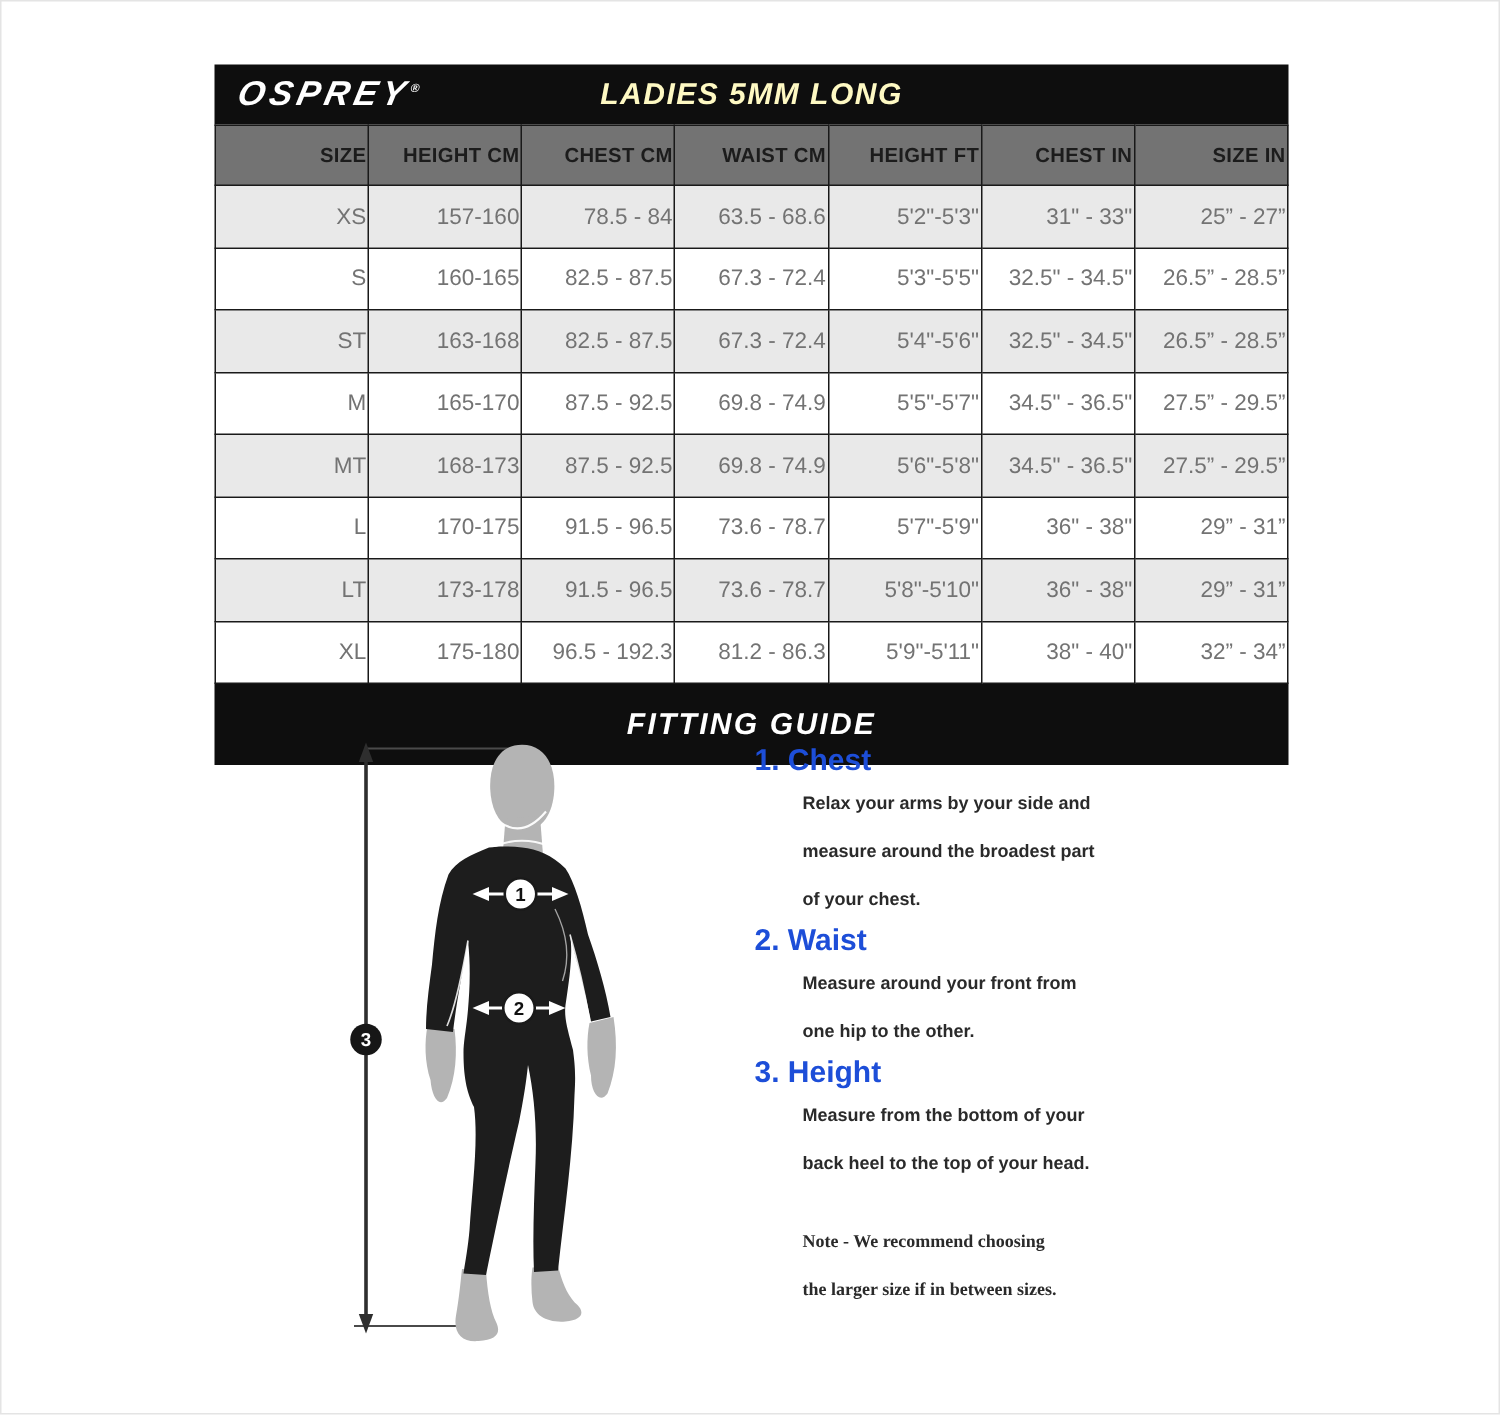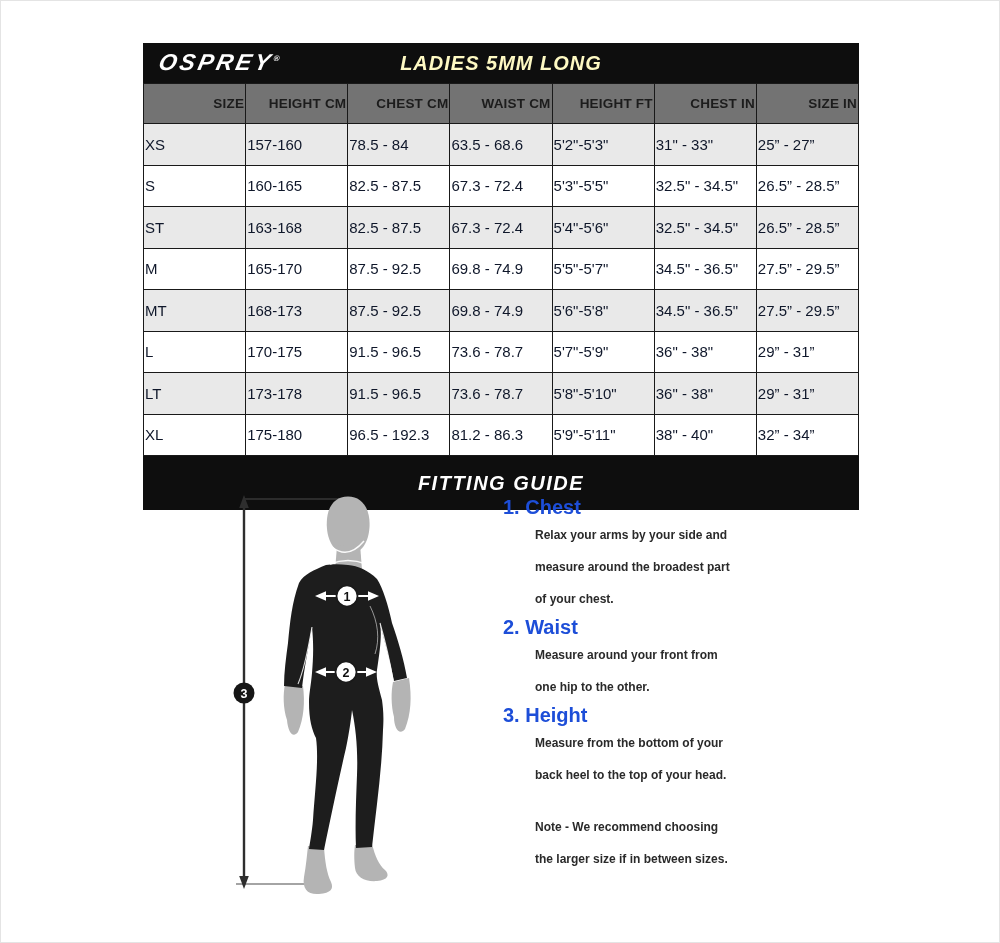--- a/index.html
+++ b/index.html
@@ -26,35 +26,35 @@
   }
   table.sizes{
     width:716px;border-collapse:collapse;table-layout:fixed;
   }
   table.sizes th{
     height:37px;background:#737373;border:1.5px solid #191919;
     font-size:13.5px;font-weight:bold;color:#1c1c1c;text-align:right;letter-spacing:0.2px;
   }
   table.sizes td{
     height:38.5px;border:1.5px solid #191919;background:#ffffff;
-    font-size:15px;color:#0f172a;text-align:left;white-space:nowrap;
+    font-size:15px;color:#737373;text-align:right;white-space:nowrap;
   }
   table.sizes tr.r-alt td{background:#e9e9e9;}
   .fitting-bar{
     height:54px;background:#0e0e0e;display:flex;align-items:center;justify-content:center;
   }
   .fitting-bar span{
     color:#ffffff;font-weight:bold;font-style:italic;font-size:20px;letter-spacing:1.5px;
   }
 
   
   .guide-text{position:absolute;left:503px;top:495px;width:320px;}
   .fg-heading{font-size:20px;line-height:24px;font-weight:bold;color:#1d4ed8;margin:0;}
   .fg-line{font-size:12px;line-height:32px;font-weight:bold;color:#2a2a2a;margin-left:32px;}
-  .fg-note{margin-top:20px;}
+  .fg-note{margin-top:20px;font-family:Liberation Serif, serif;}
 
   
   .figure-wrap{position:absolute;left:220px;top:480px;width:260px;height:430px;}
 </style>
 </head>
 <body>
 
 <div class="frame"></div>
 
 <div class="chart-wrap">

